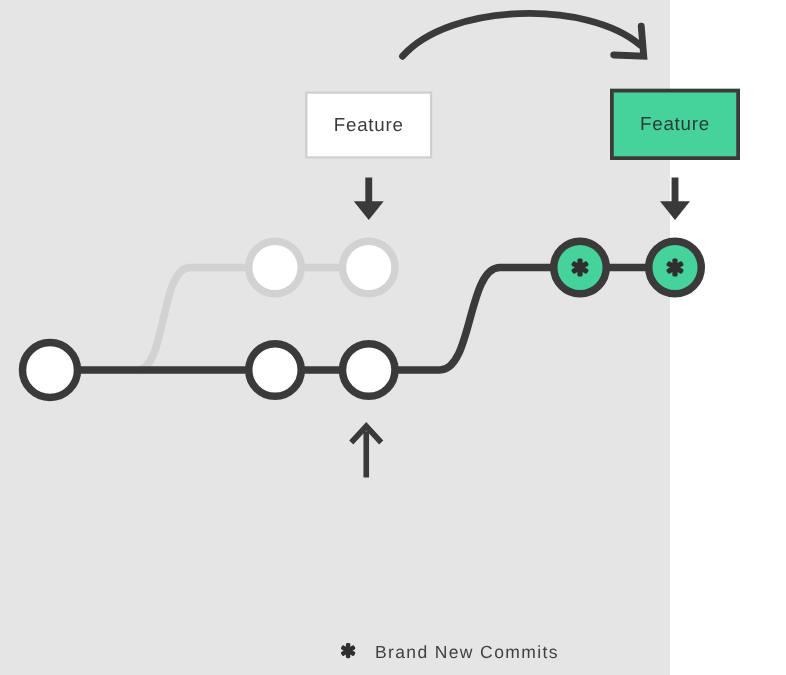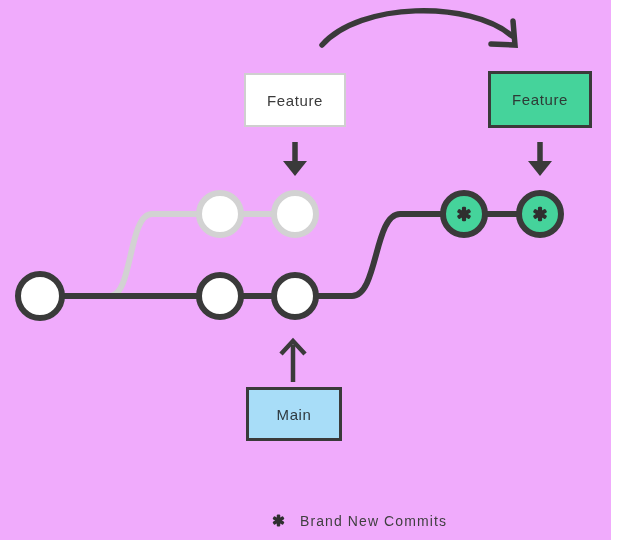--- a/index.html
+++ b/index.html
@@ -8,23 +8,23 @@
     background: #ffffff;
   }
   body {
     width: 629px;
     height: 540px;
     font-family: "Liberation Sans", sans-serif;
     overflow: hidden;
   }
   #diagram-root {
     position: relative;
-    width: 611px;
+    width: 536px;
     height: 540px;
-    background: #f0abfc;
+    background: #e5e5e5;
   }
   #git-canvas {
     position: absolute;
     left: 0;
     top: 0;
     width: 629px;
     height: 540px;
   }
   .box-label {
     position: absolute;
@@ -157,21 +157,20 @@
     <g>
       <line x1="293" y1="382" x2="293" y2="345" stroke="#3a3a3a" stroke-width="4.5" stroke-linecap="butt"></line>
       <path d="M 281 354 L 293 341 L 305 354" fill="none" stroke="#3a3a3a" stroke-width="4.5" stroke-linecap="butt" stroke-linejoin="miter"></path>
     </g>
   </svg>
 
   <div class="box-label" id="feature-box-old">Feature</div>
 
   <div class="box-label" id="feature-box-new">Feature</div>
 
-  <div class="box-label" id="main-box">Main</div>
 
   <div id="legend">
     <svg id="legend-star" viewBox="-12 -12 24 24">
       <use href="#asterisk-glyph" transform="scale(0.95)"></use>
     </svg>
     <span id="legend-label">Brand New Commits</span>
   </div>
 
 </div>
 

